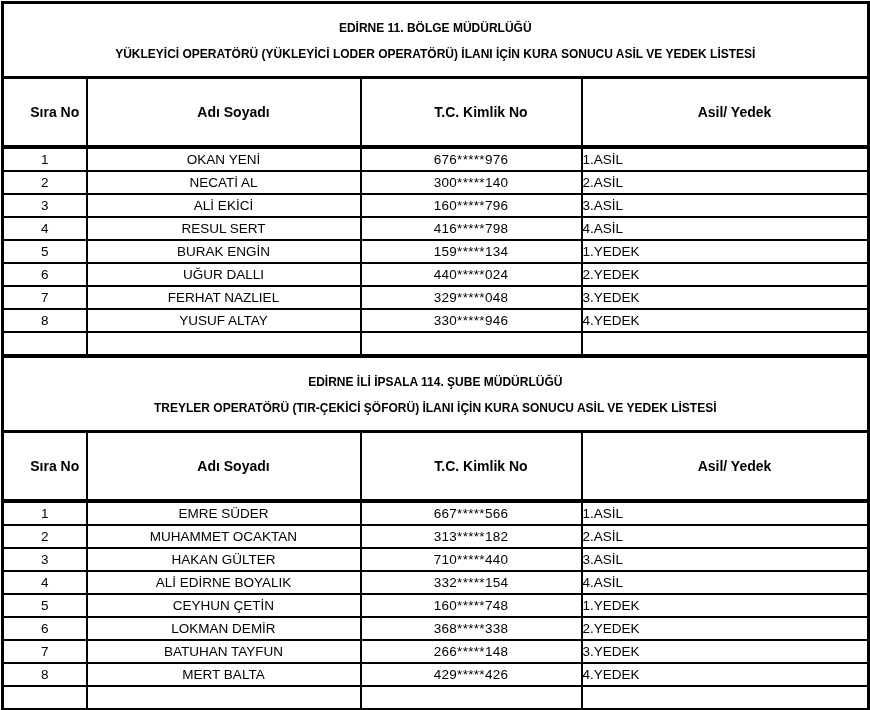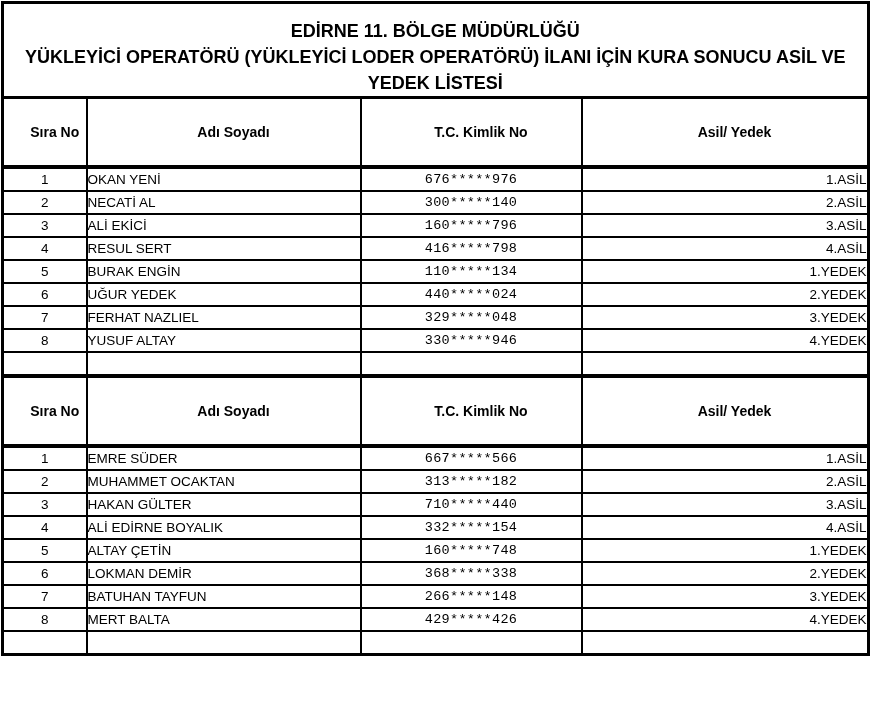--- a/index.html
+++ b/index.html
@@ -9,29 +9,29 @@
     table { border-collapse: collapse; width: 866px; table-layout: fixed; }
     col.c1 { width: 84px; }
     col.c2 { width: 274px; }
     col.c3 { width: 221px; }
     col.c4 { width: 287px; }
     td { padding: 0; font-size: 13.5px; height: 21px; line-height: 21px;
          border-left: 2px solid #000; border-right: 2px solid #000;
          border-top: 2px solid #000; border-bottom: 2px solid #000; }
     td.first { border-left: 3px solid #000; }
     td.last { border-right: 4px solid #000; }
-    .title-cell { text-align: center; font-weight: bold; font-size: 18px; line-height: 26px;
-                  border: 3px solid #000; border-right-width: 4px; height: 70px; padding-top: 14px; }
+    .title-cell { text-align: center; font-weight: bold; font-size: 12px; line-height: 26px;
+                  border: 3px solid #000; border-right-width: 4px; height: 70px; padding-top: 2px; }
     .title-cell .line { display: block; }
     .hdr td { height: 66px; text-align: center; font-weight: bold; font-size: 14px;
               border-top: 3px solid #0f172a; border-bottom: 4px solid #000; padding-left: 20px; }
     .row td.num { text-align: center; }
-    .row td.name { padding-left: 0; text-align: left; }
-    .row td.tc { text-align: center; letter-spacing: 0.3px; font-family: Liberation Mono, monospace; }
-    .row td.status { text-align: right; }
+    .row td.name { padding-left: 0; text-align: center; }
+    .row td.tc { text-align: center; letter-spacing: 0.3px; }
+    .row td.status { text-align: left; }
     .row.empty td { height: 21px; }
     .row.last-empty td { border-bottom: 4px solid #000; }
     .row.final td { border-bottom: 3px solid #000; }
   </style>
 </head>
 <body>
 
 <div class="doc">
   <table>
     <colgroup>
@@ -73,46 +73,52 @@
         </tr>
         <tr class="row">
           <td class="num first">4</td>
           <td class="name">RESUL SERT</td>
           <td class="tc">416*****798</td>
           <td class="status last">4.ASİL</td>
         </tr>
         <tr class="row">
           <td class="num first">5</td>
           <td class="name">BURAK ENGİN</td>
-          <td class="tc">110*****134</td>
+          <td class="tc">159*****134</td>
           <td class="status last">1.YEDEK</td>
         </tr>
         <tr class="row">
           <td class="num first">6</td>
-          <td class="name">UĞUR YEDEK</td>
+          <td class="name">UĞUR DALLI</td>
           <td class="tc">440*****024</td>
           <td class="status last">2.YEDEK</td>
         </tr>
         <tr class="row">
           <td class="num first">7</td>
           <td class="name">FERHAT NAZLIEL</td>
           <td class="tc">329*****048</td>
           <td class="status last">3.YEDEK</td>
         </tr>
         <tr class="row">
           <td class="num first">8</td>
           <td class="name">YUSUF ALTAY</td>
           <td class="tc">330*****946</td>
           <td class="status last">4.YEDEK</td>
         </tr>
         <tr class="row empty last-empty">
           <td class="first"></td>
           <td></td>
           <td></td>
           <td class="last"></td>
+        </tr>
+        <tr>
+          <td colspan="4" class="title-cell">
+            <span class="line">EDİRNE İLİ İPSALA 114. ŞUBE MÜDÜRLÜĞÜ</span>
+            <span class="line">TREYLER OPERATÖRÜ (TIR-ÇEKİCİ ŞÖFORÜ) İLANI İÇİN KURA SONUCU ASİL VE YEDEK LİSTESİ</span>
+          </td>
         </tr>
         <tr class="hdr">
           <td class="first">Sıra No</td>
           <td>Adı Soyadı</td>
           <td>T.C. Kimlik No</td>
           <td class="last">Asil/ Yedek</td>
         </tr>
         <tr class="row">
           <td class="num first">1</td>
           <td class="name">EMRE SÜDER</td>
@@ -132,21 +138,21 @@
           <td class="status last">3.ASİL</td>
         </tr>
         <tr class="row">
           <td class="num first">4</td>
           <td class="name">ALİ EDİRNE BOYALIK</td>
           <td class="tc">332*****154</td>
           <td class="status last">4.ASİL</td>
         </tr>
         <tr class="row">
           <td class="num first">5</td>
-          <td class="name">ALTAY ÇETİN</td>
+          <td class="name">CEYHUN ÇETİN</td>
           <td class="tc">160*****748</td>
           <td class="status last">1.YEDEK</td>
         </tr>
         <tr class="row">
           <td class="num first">6</td>
           <td class="name">LOKMAN DEMİR</td>
           <td class="tc">368*****338</td>
           <td class="status last">2.YEDEK</td>
         </tr>
         <tr class="row">

